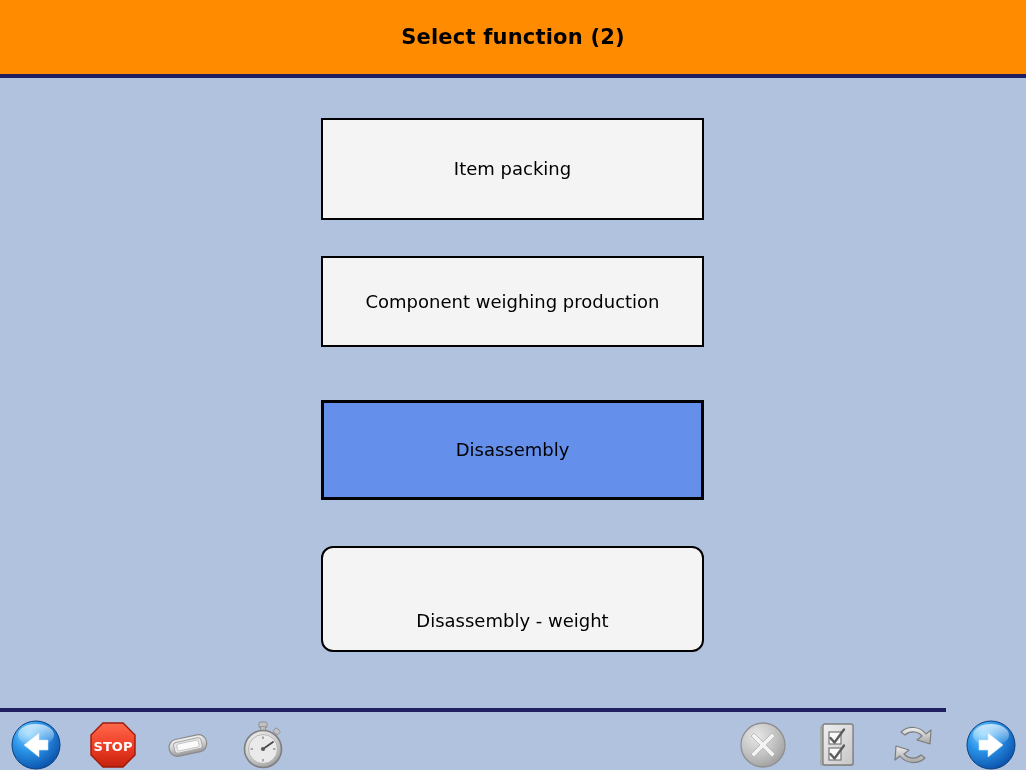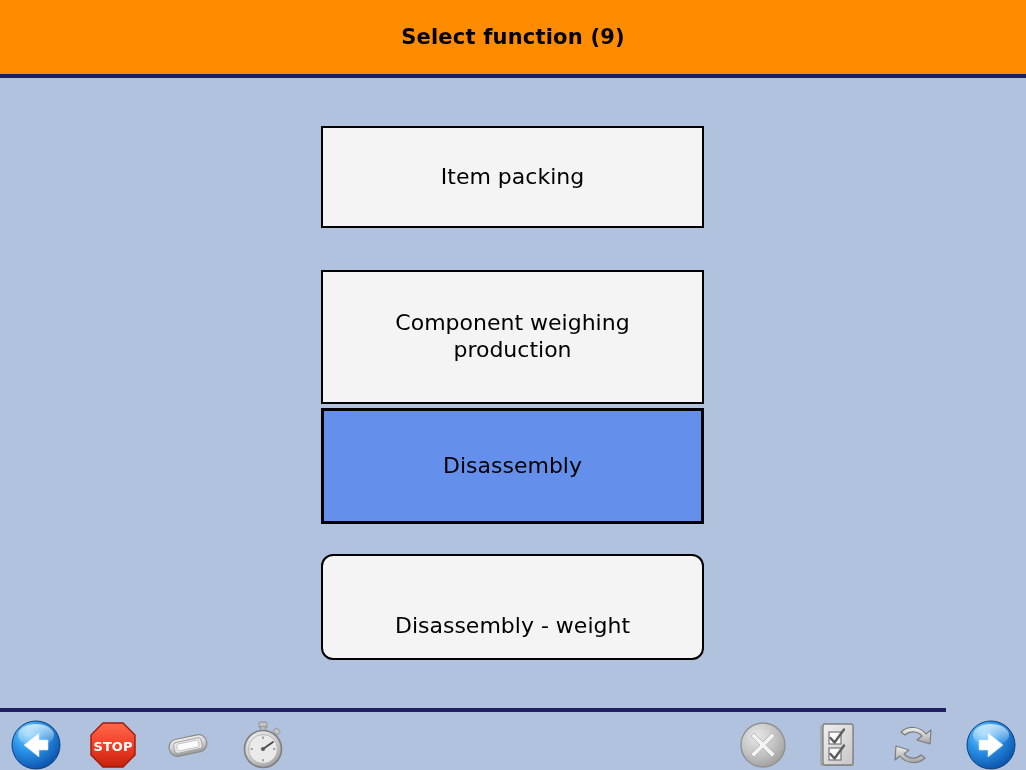--- a/index.html
+++ b/index.html
@@ -52,40 +52,39 @@
     left: 321px;
     width: 383px;
     background: #f4f4f4;
     border: 2px solid #000000;
     box-sizing: border-box;
     display: flex;
     align-items: center;
     justify-content: center;
     text-align: center;
     color: #000000;
-    font-size: 22px;
+    font-size: 18px;
     line-height: 1.22;
     font-family: "DejaVu Sans", "Liberation Sans", sans-serif;
     cursor: pointer;
     user-select: none;
-    margin-top: 8px;
   }
   .fn-button.selected {
     background: #6490ec;
     border-width: 3px;
   }
 
   .fn-button span {
     display: block;
     padding: 0 10px;
   }
 
   #btn-0 { top: 36px;  height: 102px; }
-  #btn-1 { top: 180px; height: 134px; }
-  #btn-2 { top: 318px; height: 116px; }
+  #btn-1 { top: 174px; height: 91px; }
+  #btn-2 { top: 318px; height: 100px; }
   #btn-3 { top: 464px; height: 106px; align-items: flex-end; padding-bottom: 18px; border-radius: 12px; }
 
   
   #toolbar {
     position: absolute;
     left: 0;
     top: 708px;
     width: 946px;
     height: 62px;
     background: #b0c2de;
@@ -98,21 +97,21 @@
     width: 50px;
     height: 50px;
     cursor: pointer;
   }
   .tb-icon svg { display: block; width: 50px; height: 50px; }
 </style>
 </head>
 <body>
 
 <div id="header">
-  <div id="header-title">Select function (9)</div>
+  <div id="header-title">Select function (2)</div>
 </div>
 
 <div id="content">
 
   <div class="fn-button" id="btn-0">
     <span>Item packing</span>
   </div>
 
   <div class="fn-button" id="btn-1">
     <span>Component weighing production</span>

